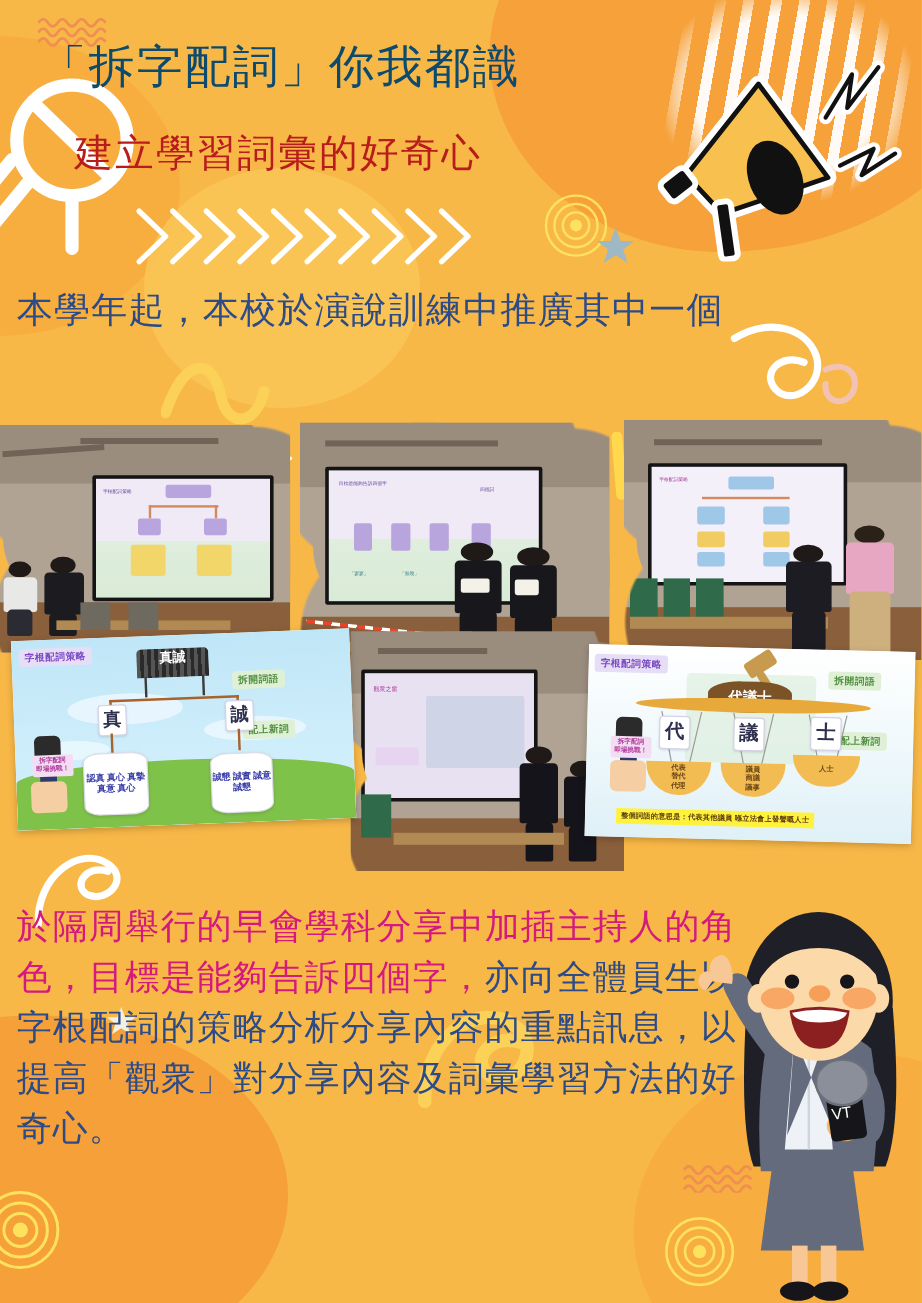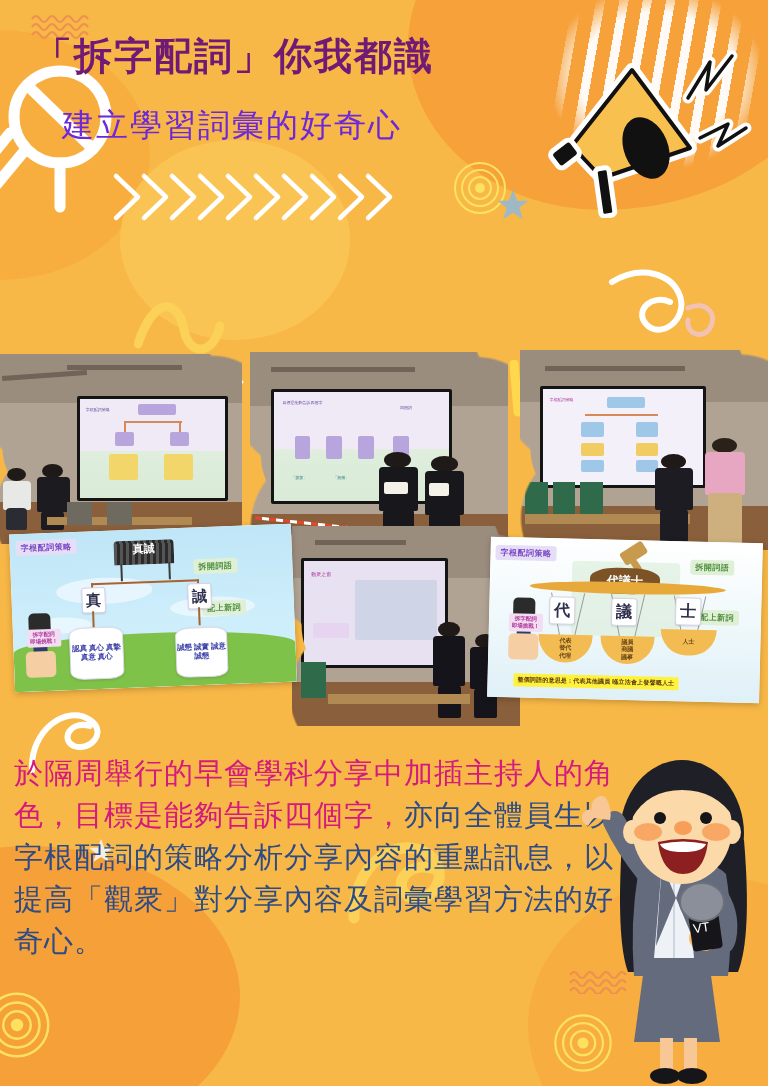--- a/index.html
+++ b/index.html
@@ -58,28 +58,28 @@
   
   .chevrons{position:absolute;left:110px;top:168px;pointer-events:none;}
 
   
   .mic-deco{position:absolute;left:-20px;top:45px;pointer-events:none;}
 
   
   .title{
     position:absolute;left:34px;top:36px;
     font-size:38px;line-height:1.1;letter-spacing:2px;
-    color:#701a75;font-weight:700;white-space:nowrap;
+    color:#0c4a6e;font-weight:400;white-space:nowrap;
     font-family:"Liberation Serif","DejaVu Serif",serif;
   }
   .subtitle{
     position:absolute;left:62px;top:110px;
     font-size:32px;line-height:1.1;letter-spacing:2px;
-    color:#6d28d9;font-weight:400;white-space:nowrap;
-    font-family:Liberation Mono, monospace;
+    color:#b91c1c;font-weight:400;white-space:nowrap;
+    font-family:Liberation Serif, serif;
   }
 
   
   .intro{
     position:absolute;left:14px;top:238px;width:700px;
     font-size:30px;line-height:1.42;color:#2c4b87;letter-spacing:1px;
     font-family:"Liberation Serif","DejaVu Serif",serif;
   }
 
   
@@ -340,20 +340,21 @@
     <path d="M4 58 C20 10 44 12 50 44 C56 72 80 68 86 40" fill="none" stroke="#fbd158" stroke-width="9" stroke-linecap="round"></path>
   </svg>
   <svg style="position:absolute;left:342px;top:824px;" width="140" height="110" viewBox="0 0 140 110">
     <path d="M12 94 C10 40 56 10 86 30 C112 48 88 86 66 72 C48 60 68 34 96 46" fill="none" stroke="#fbd158" stroke-width="11" stroke-linecap="round"></path>
   </svg>
 
   <div class="title">「拆字配詞」你我都識</div>
   <div class="subtitle">建立學習詞彙的好奇心</div>
 
   <div class="intro">
+    <div>本學年起，本校於演說訓練中推廣其中一個</div>
   </div>
 
   <div class="collage">
 
     <div class="photo blobmask ph1">
       <div class="hall">
         <div class="ceiling"></div>
           <div class="wall"></div>
           <div class="floor"></div>
         <div class="beam" style="left:4%;top:10%;width:34%;transform:rotate(-4deg);"></div>

